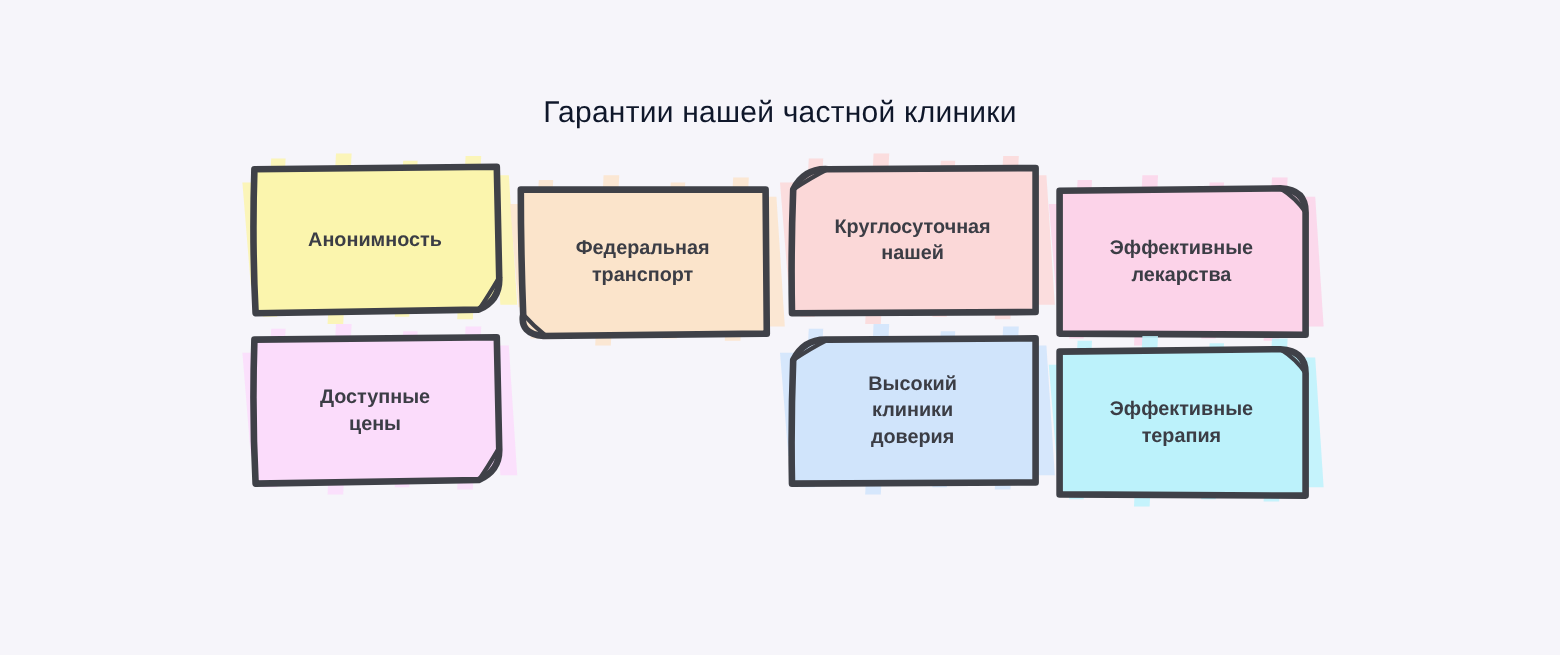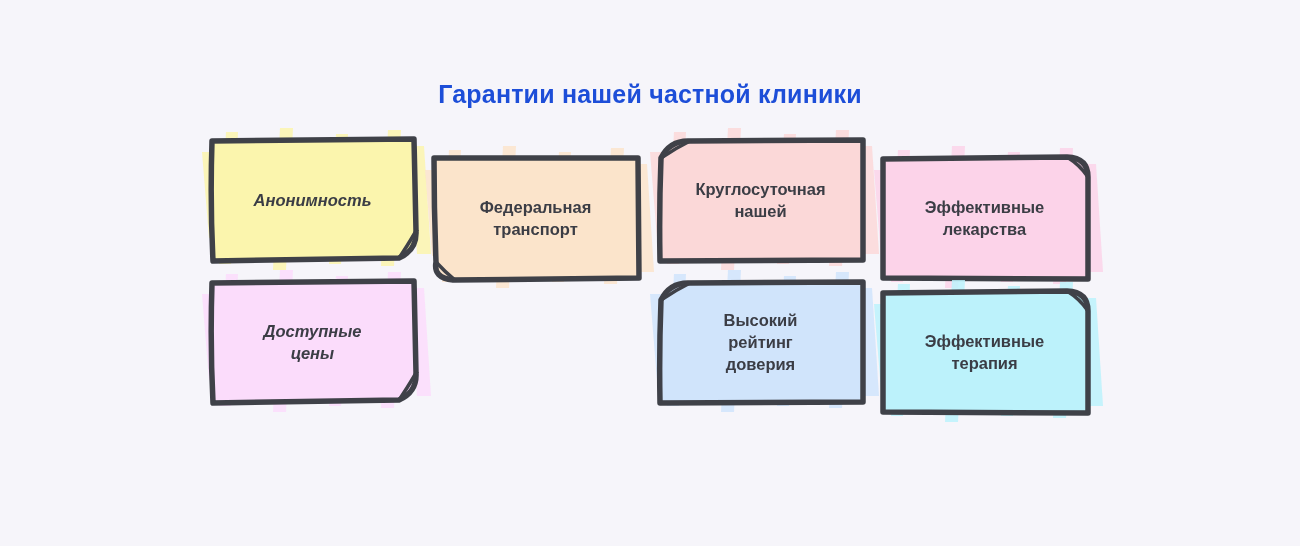--- a/index.html
+++ b/index.html
@@ -20,40 +20,40 @@
   }
 
   
   .title {
     position: absolute;
     top: 80px;
     left: 0;
     width: 1300px;
     text-align: center;
     font-size: 25px;
-    font-weight: bold;
-    color: #1d4ed8;
+    font-weight: normal;
+    color: #0f172a;
     letter-spacing: .2px;
   }
 
   
   .grid {
     position: absolute;
     top: 140px;
     left: 210px;
     width: 890px;
     height: 290px;
   }
   .card {
     position: absolute;
     width: 205px;
     height: 122px;
   }
   
-  .col-0 { left: 0px; font-style: italic; }
+  .col-0 { left: 0px; }
   .col-1 { left: 223px; }
   .col-2 { left: 448px; }
   .col-3 { left: 672px; }
   
   .row-0 { top: 0px; }
   .row-0.lowered { top: 18px; }
   .row-1 { top: 142px; }
   .row-1.lowered { top: 152px; }
 
   .card svg {
@@ -201,21 +201,21 @@
             <path d="M140,8 l12,0 l-7,130 l-12,0 Z" fill="#d0e4fb" opacity="0.85"></path>
             <path d="M166,24 l14,0 l7,104 l-14,0 Z" fill="#d0e4fb" opacity="0.85"></path>
             <path d="M192,4 l13,0 l-7,136 l-13,0 Z" fill="#d0e4fb" opacity="0.85"></path>
             <path d="M214,20 l14,0 l7,108 l-14,0 Z" fill="#d0e4fb" opacity="0.85"></path>
           </g>
        <path d="M17,32 Q26,14 46,15 L219,14 L219,134 L16,135 Q15,84 17,32 Z" fill="#d0e4fb" stroke="none"></path>
        <path d="M17,32 Q26,14 46,15 L219,14 L219,134 L16,135 Q15,84 17,32 Z" fill="none" stroke="#3f4148" stroke-width="5.5" stroke-linejoin="round" stroke-linecap="round"></path>
        <path d="M46,15 Q32,22 17,32" fill="none" stroke="#3f4148" stroke-width="3.5" stroke-linecap="round"></path>
      </svg>
      <div class="card-label">Высокий
-рейтинг
+клиники
 доверия</div>
       </div>
       <div class="card col-3 row-1 lowered">
         <svg viewBox="0 0 233 150">
        <g>
             <path d="M6,26 l14,0 l7,86 l-14,0 Z" fill="#bcf2fb" opacity="0.85"></path>
             <path d="M30,6 l12,0 l-7,132 l-12,0 Z" fill="#bcf2fb" opacity="0.85"></path>
             <path d="M58,18 l16,0 l7,112 l-16,0 Z" fill="#bcf2fb" opacity="0.85"></path>
             <path d="M84,2 l13,0 l-7,142 l-13,0 Z" fill="#bcf2fb" opacity="0.85"></path>
             <path d="M112,22 l15,0 l7,100 l-15,0 Z" fill="#bcf2fb" opacity="0.85"></path>

